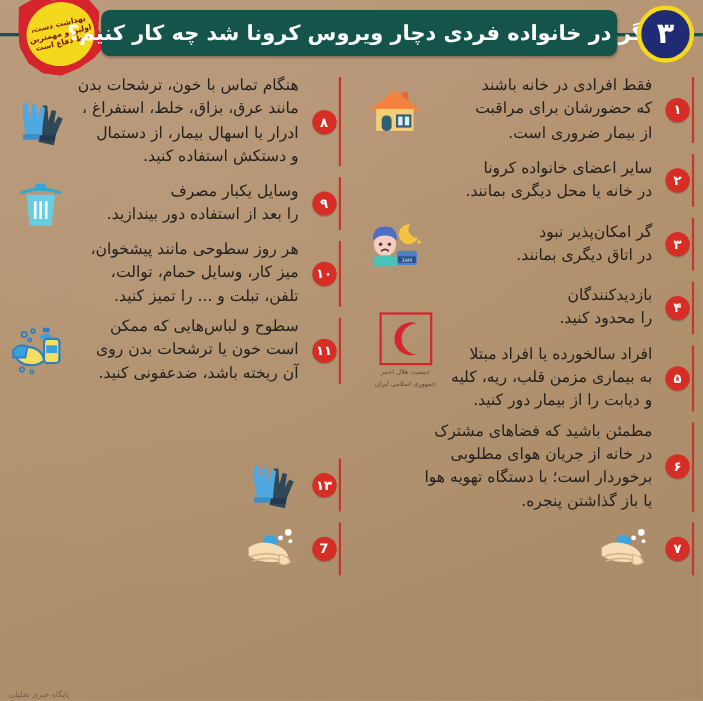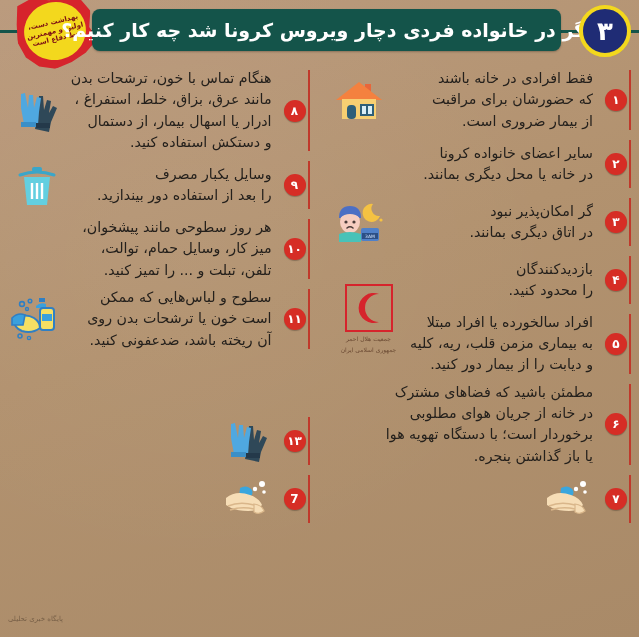--- a/index.html
+++ b/index.html
@@ -211,21 +211,21 @@
     margin-top: 3px;
     color: #6b4a33;
     font-size: 6px;
     line-height: 1.4;
   }
 
   
   .footer {
     position: absolute;
     left: 8px;
-    bottom: 14px;
+    bottom: 1px;
     color: #6d5740;
     font-size: 7px;
     opacity: 0.85;
   }
 </style>
 </head>
 <body>
 
 <div id="page">
 

